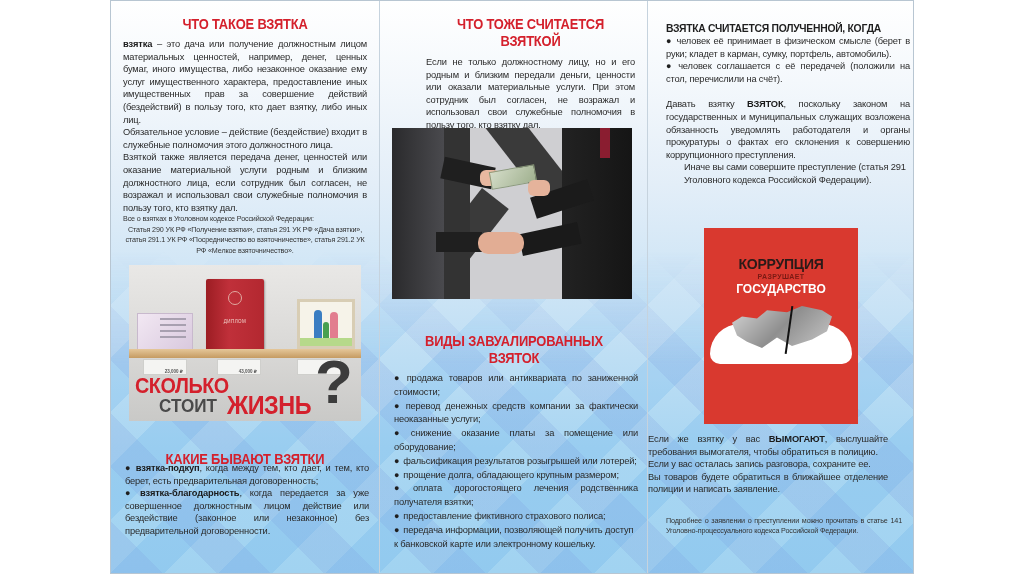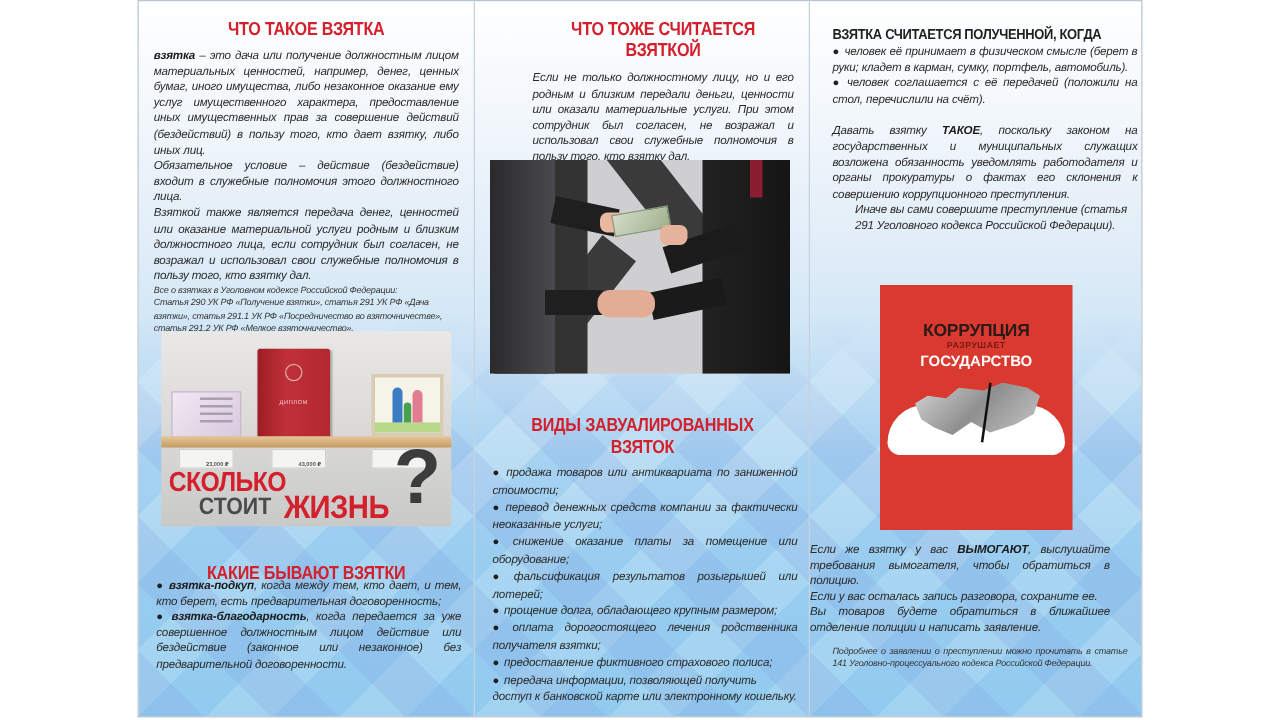--- a/index.html
+++ b/index.html
@@ -27,21 +27,21 @@
   .p2 { left: 268px; width: 268px; border-left: 1px solid #c6d3de; padding-left: 46px; }
   .p3 { left: 536px; width: 268px; border-left: 1px solid #c6d3de; }
 
   .h-red {
     font-family: "Liberation Sans", sans-serif; font-weight: bold; color: #d4202c;
     text-align: center; font-size: 15px; letter-spacing: -0.2px; line-height: 17px;
     transform: scaleX(0.86); transform-origin: center;
   }
   .txt {
     font-family: "Liberation Sans", sans-serif; color: #2a2a2a; font-size: 9.3px; line-height: 12.6px;
-    text-align: justify; letter-spacing: -0.15px; font-style: italic;
+    text-align: justify; letter-spacing: -0.15px;
   }
   .txt b { color: #1a1a1a; }
   .small { font-size: 7.2px; line-height: 10.4px; color: #333; }
   .bullet::before { content: "\25CF"; margin-right: 4px; font-size: 9px; color: #1f1f1f; }
 
   
   .p1 .h-red { margin-top: 14px; }
   .p1 .txt.first { margin-top: 6px; }
   .shelf-img {
     position: absolute; left: 18px; top: 264px; width: 232px; height: 156px;
@@ -114,21 +114,21 @@
   <div class="pattern"></div>
 
   <section class="panel p1">
     <h1 class="h-red">ЧТО ТАКОЕ ВЗЯТКА</h1>
     <p class="txt first">
       <b>взятка</b><span> – это дача или получение должностным лицом материальных ценностей, например, денег, ценных бумаг, иного имущества, либо незаконное оказание ему услуг имущественного характера, предоставление иных имущественных прав за совершение действий (бездействий) в пользу того, кто дает взятку, либо иных лиц.</span>
     </p>
     <p class="txt">Обязательное условие – действие (бездействие) входит в служебные полномочия этого должностного лица.</p>
     <p class="txt">Взяткой также является передача денег, ценностей или оказание материальной услуги родным и близким должностного лица, если сотрудник был согласен, не возражал и использовал свои служебные полномочия в пользу того, кто взятку дал.</p>
     <p class="txt small">Все о взятках в Уголовном кодексе Российской Федерации:</p>
-    <p class="txt small" style="text-align:left">Статья 290 УК РФ «Получение взятки», статья 291 УК РФ «Дача взятки», статья 291.1 УК РФ «Посредничество во взяточничестве», статья 291.2 УК РФ «Мелкое взяточничество».</p>
+    <p class="txt small" style="text-align:center">Статья 290 УК РФ «Получение взятки», статья 291 УК РФ «Дача взятки», статья 291.1 УК РФ «Посредничество во взяточничестве», статья 291.2 УК РФ «Мелкое взяточничество».</p>
 
     <div class="shelf-img">
       <div class="card-license">
           <i></i>
           <i></i>
           <i></i>
           <i></i>
         </div>
       <div class="diploma">
         <div class="em"></div>
@@ -189,21 +189,21 @@
       <p class="txt bullet">предоставление фиктивного страхового полиса;</p>
       <p class="txt bullet" style="text-align:left">передача информации, позволяющей получить доступ к банковской карте или электронному кошельку.</p>
     </div>
   </section>
 
   <section class="panel p3">
     <h1 class="h-dark">ВЗЯТКА СЧИТАЕТСЯ ПОЛУЧЕННОЙ, КОГДА</h1>
     <p class="txt bullet" style="margin-top:1px">человек её принимает в физическом смысле (берет в руки; кладет в карман, сумку, портфель, автомобиль).</p>
     <p class="txt bullet">человек соглашается с её передачей (положили на стол, перечислили на счёт).</p>
     <p class="txt" style="margin-top:13px">
-      <span>Давать взятку </span><b>ТАКОЕ</b><span>, поскольку законом на государственных и муниципальных служащих возложена обязанность уведомлять работодателя и органы прокуратуры о фактах его склонения к совершению коррупционного преступления.</span>
+      <span>Давать взятку </span><b>ВЗЯТОК</b><span>, поскольку законом на государственных и муниципальных служащих возложена обязанность уведомлять работодателя и органы прокуратуры о фактах его склонения к совершению коррупционного преступления.</span>
     </p>
     <p class="txt warnsub">Иначе вы сами совершите преступление (статья 291 Уголовного кодекса Российской Федерации).</p>
 
     <div class="poster">
       <div class="t1">КОРРУПЦИЯ</div>
       <div class="t2">РАЗРУШАЕТ</div>
       <div class="t3">ГОСУДАРСТВО</div>
       <div class="hands"></div>
       <div class="map"></div>
       <div class="crack"></div>

